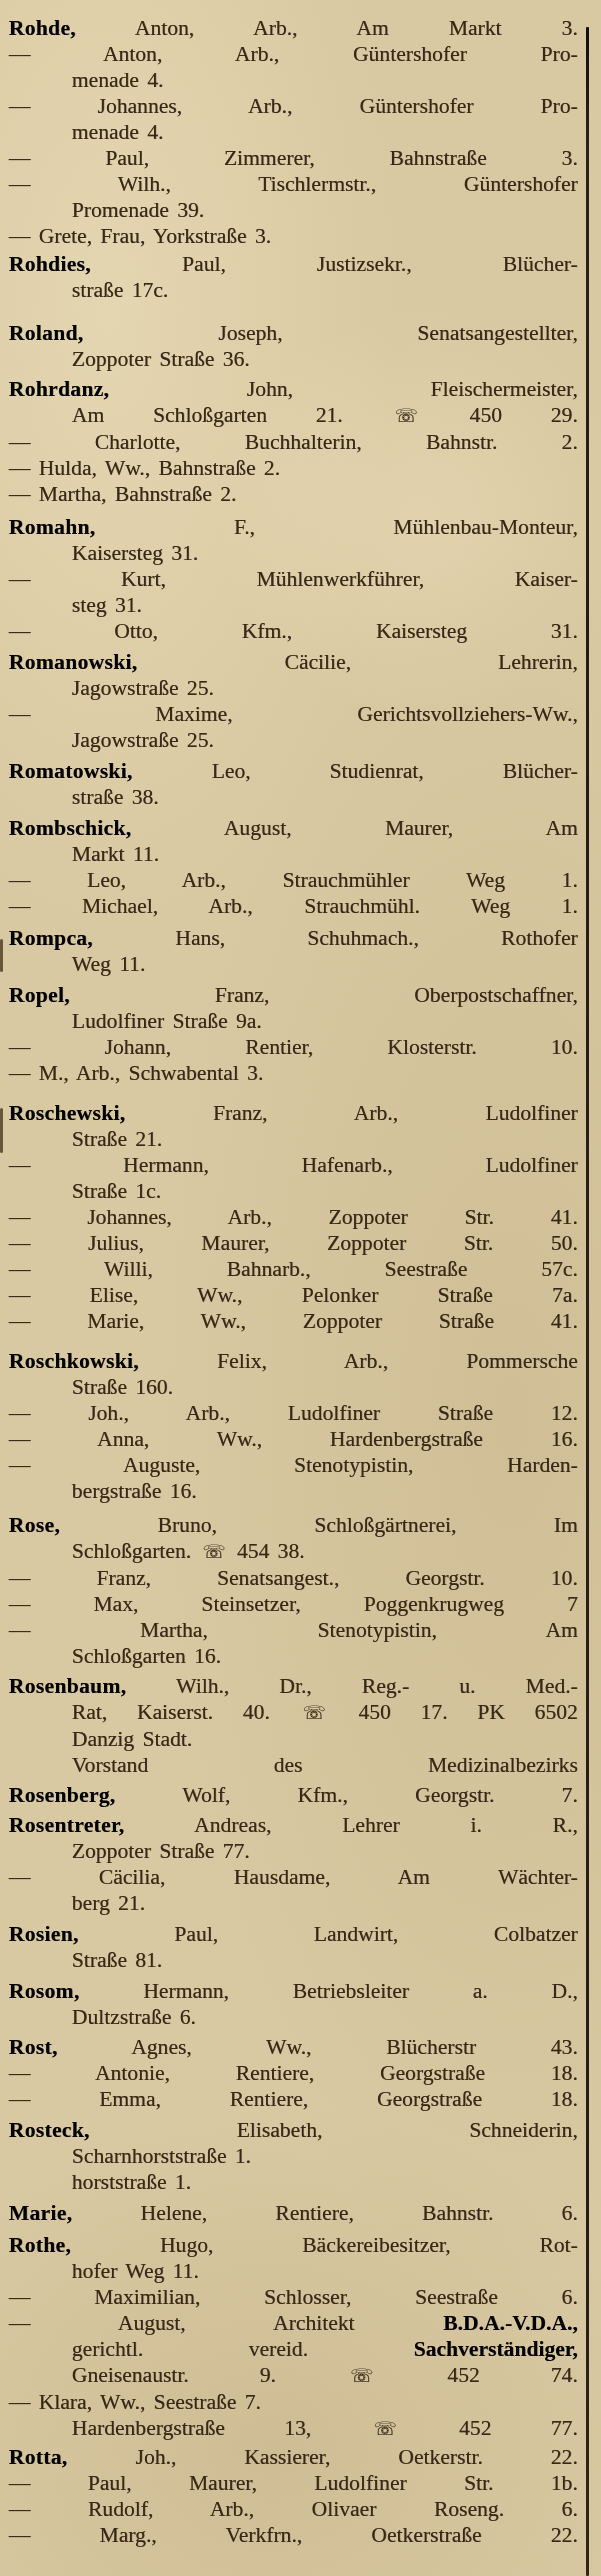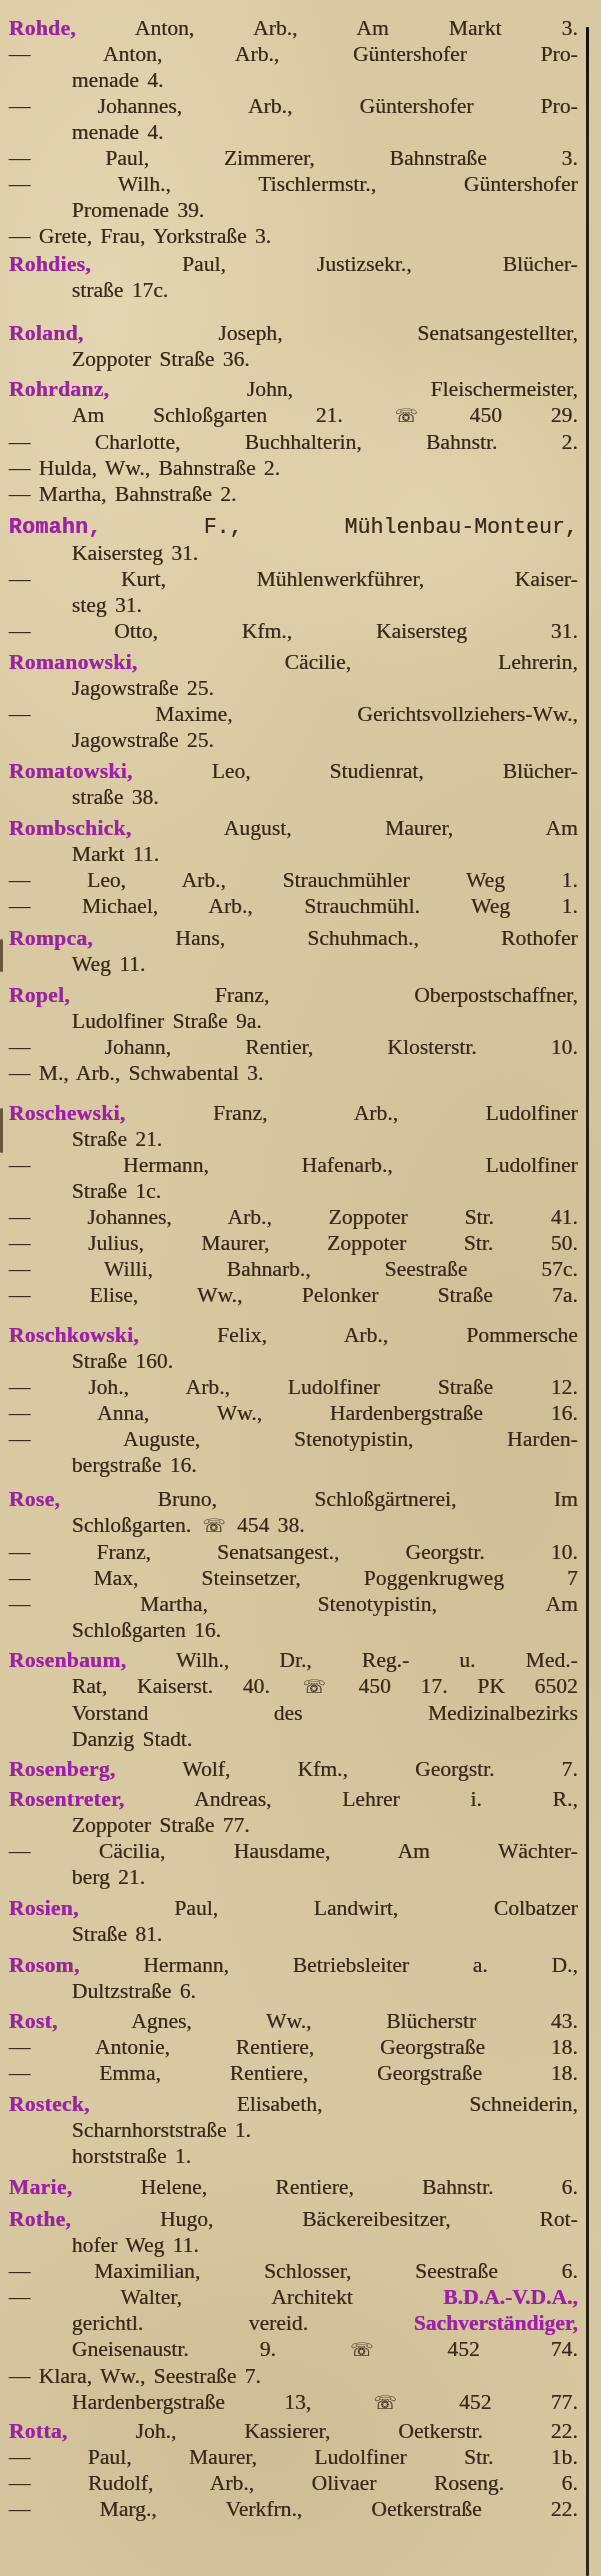--- a/index.html
+++ b/index.html
@@ -33,21 +33,21 @@
     text-shadow: 0.4px 0 0 rgba(55,40,23,0.55);
     white-space: normal;
   }
   .line.just {
     text-align: justify;
     text-align-last: justify;
     -moz-text-align-last: justify;
   }
   .line.cont { padding-left: 63px; }
   .line.head .b { letter-spacing: 0.3px; }
-  .b { font-weight: 700; color: #a21caf; }
+  .b { font-weight: 700; color: #000000; }
   .phone {
     font-family: "DejaVu Sans", sans-serif;
     font-size: 18.7px;
     padding: 0 2.9px;
     color: #322514;
   }
   .rule-right {
     position: absolute;
     left: 586px;
     top: 26.5px;
@@ -80,21 +80,21 @@
     <div class="line dash"><span>— Grete, Frau, Yorkstraße 3.</span></div>
     <div class="line head just" style="margin-top: 2px;"><span class="b">Rohdies,</span><span> Paul, Justizsekr., Blücher-</span></div>
     <div class="line cont"><span>straße 17c.</span></div>
     <div class="line head just" style="margin-top: 17px;"><span class="b">Roland,</span><span> Joseph, Senatsangestellter,</span></div>
     <div class="line cont"><span>Zoppoter Straße 36.</span></div>
     <div class="line head just" style="margin-top: 3.9px; font-family: Liberation Serif, serif;"><span class="b">Rohrdanz,</span><span> John, Fleischermeister,</span></div>
     <div class="line cont just"><span>Am Schloßgarten 21. </span><span class="phone">☏</span><span> 450 29.</span></div>
     <div class="line dash just"><span>— Charlotte, Buchhalterin, Bahnstr. 2.</span></div>
     <div class="line dash"><span>— Hulda, Ww., Bahnstraße 2.</span></div>
     <div class="line dash"><span>— Martha, Bahnstraße 2.</span></div>
-    <div class="line head just" style="margin-top: 7.9px; font-family: Liberation Mono, monospace;"><span class="b">Romahn,</span><span> F., Mühlenbau-Monteur,</span></div>
+    <div class="line head just" style="margin-top: 7.9px;"><span class="b">Romahn,</span><span> F., Mühlenbau-Monteur,</span></div>
     <div class="line cont"><span>Kaisersteg 31.</span></div>
     <div class="line dash just"><span>— Kurt, Mühlenwerkführer, Kaiser-</span></div>
     <div class="line cont"><span>steg 31.</span></div>
     <div class="line dash just"><span>— Otto, Kfm., Kaisersteg 31.</span></div>
     <div class="line head just" style="margin-top: 4.9px;"><span class="b">Romanowski,</span><span> Cäcilie, Lehrerin,</span></div>
     <div class="line cont"><span>Jagowstraße 25.</span></div>
     <div class="line dash just"><span>— Maxime, Gerichtsvollziehers-Ww.,</span></div>
     <div class="line cont"><span>Jagowstraße 25.</span></div>
     <div class="line head just" style="margin-top: 4.9px;"><span class="b">Romatowski,</span><span> Leo, Studienrat, Blücher-</span></div>
     <div class="line cont"><span>straße 38.</span></div>
@@ -109,56 +109,57 @@
     <div class="line dash just"><span>— Johann, Rentier, Klosterstr. 10.</span></div>
     <div class="line dash"><span>— M., Arb., Schwabental 3.</span></div>
     <div class="line head just" style="margin-top: 14px;"><span class="b">Roschewski,</span><span> Franz, Arb., Ludolfiner</span></div>
     <div class="line cont"><span>Straße 21.</span></div>
     <div class="line dash just"><span>— Hermann, Hafenarb., Ludolfiner</span></div>
     <div class="line cont"><span>Straße 1c.</span></div>
     <div class="line dash just"><span>— Johannes, Arb., Zoppoter Str. 41.</span></div>
     <div class="line dash just"><span>— Julius, Maurer, Zoppoter Str. 50.</span></div>
     <div class="line dash just"><span>— Willi, Bahnarb., Seestraße 57c.</span></div>
     <div class="line dash just"><span>— Elise, Ww., Pelonker Straße 7a.</span></div>
+    <div class="line dash just"><span>— Marie, Ww., Zoppoter Straße 41.</span></div>
     <div class="line head just" style="margin-top: 13.7px;"><span class="b">Roschkowski,</span><span> Felix, Arb., Pommersche</span></div>
     <div class="line cont"><span>Straße 160.</span></div>
     <div class="line dash just"><span>— Joh., Arb., Ludolfiner Straße 12.</span></div>
     <div class="line dash just"><span>— Anna, Ww., Hardenbergstraße 16.</span></div>
     <div class="line dash just"><span>— Auguste, Stenotypistin, Harden-</span></div>
     <div class="line cont"><span>bergstraße 16.</span></div>
     <div class="line head just" style="margin-top: 8.8px;"><span class="b">Rose,</span><span> Bruno, Schloßgärtnerei, Im</span></div>
     <div class="line cont"><span>Schloßgarten. </span><span class="phone">☏</span><span> 454 38.</span></div>
     <div class="line dash just"><span>— Franz, Senatsangest., Georgstr. 10.</span></div>
     <div class="line dash just"><span>— Max, Steinsetzer, Poggenkrugweg 7</span></div>
     <div class="line dash just"><span>— Martha, Stenotypistin, Am</span></div>
     <div class="line cont"><span>Schloßgarten 16.</span></div>
     <div class="line head just" style="margin-top: 3.9px;"><span class="b">Rosenbaum,</span><span> Wilh., Dr., Reg.- u. Med.-</span></div>
     <div class="line cont just"><span>Rat, Kaiserst. 40. </span><span class="phone">☏</span><span> 450 17. PK 6502</span></div>
+    <div class="line cont"><span>Danzig Stadt.</span></div>
     <div class="line cont just"><span>Vorstand des Medizinalbezirks</span></div>
-    <div class="line cont"><span>Danzig Stadt.</span></div>
     <div class="line head just" style="margin-top: 3.9px;"><span class="b">Rosenberg,</span><span> Wolf, Kfm., Georgstr. 7.</span></div>
     <div class="line head just" style="margin-top: 4px;"><span class="b">Rosentreter,</span><span> Andreas, Lehrer i. R.,</span></div>
     <div class="line cont"><span>Zoppoter Straße 77.</span></div>
     <div class="line dash just"><span>— Cäcilia, Hausdame, Am Wächter-</span></div>
     <div class="line cont"><span>berg 21.</span></div>
     <div class="line head just" style="margin-top: 4.9px;"><span class="b">Rosien,</span><span> Paul, Landwirt, Colbatzer</span></div>
     <div class="line cont"><span>Straße 81.</span></div>
     <div class="line head just" style="margin-top: 4.9px;"><span class="b">Rosom,</span><span> Hermann, Betriebsleiter a. D.,</span></div>
     <div class="line cont"><span>Dultzstraße 6.</span></div>
     <div class="line head just" style="margin-top: 3.9px;"><span class="b">Rost,</span><span> Agnes, Ww., Blücherstr 43.</span></div>
     <div class="line dash just"><span>— Antonie, Rentiere, Georgstraße 18.</span></div>
     <div class="line dash just"><span>— Emma, Rentiere, Georgstraße 18.</span></div>
     <div class="line head just" style="margin-top: 4.9px;"><span class="b">Rosteck,</span><span> Elisabeth, Schneiderin,</span></div>
     <div class="line cont"><span>Scharnhorststraße 1.</span></div>
     <div class="line cont"><span>horststraße 1.</span></div>
     <div class="line head just" style="margin-top: 4.9px;"><span class="b">Marie,</span><span> Helene, Rentiere, Bahnstr. 6.</span></div>
     <div class="line head just" style="margin-top: 5.9px;"><span class="b">Rothe,</span><span> Hugo, Bäckereibesitzer, Rot-</span></div>
     <div class="line cont"><span>hofer Weg 11.</span></div>
     <div class="line dash just"><span>— Maximilian, Schlosser, Seestraße 6.</span></div>
-    <div class="line dash just"><span>— Walter, Architekt </span><span class="b">B.D.A.-V.D.A.,</span></div>
+    <div class="line dash just"><span>— August, Architekt </span><span class="b">B.D.A.-V.D.A.,</span></div>
     <div class="line cont just"><span>gerichtl. vereid. </span><span class="b">Sachverständiger,</span></div>
     <div class="line cont just"><span>Gneisenaustr. 9. </span><span class="phone">☏</span><span> 452 74.</span></div>
     <div class="line dash"><span>— Klara, Ww., Seestraße 7.</span></div>
     <div class="line cont just"><span>Hardenbergstraße 13, </span><span class="phone">☏</span><span> 452 77.</span></div>
     <div class="line head just" style="margin-top: 2px;"><span class="b">Rotta,</span><span> Joh., Kassierer, Oetkerstr. 22.</span></div>
     <div class="line dash just"><span>— Paul, Maurer, Ludolfiner Str. 1b.</span></div>
     <div class="line dash just"><span>— Rudolf, Arb., Olivaer Roseng. 6.</span></div>
     <div class="line dash just"><span>— Marg., Verkfrn., Oetkerstraße 22.</span></div>
   </div>
 <div class="rule-right"></div>

